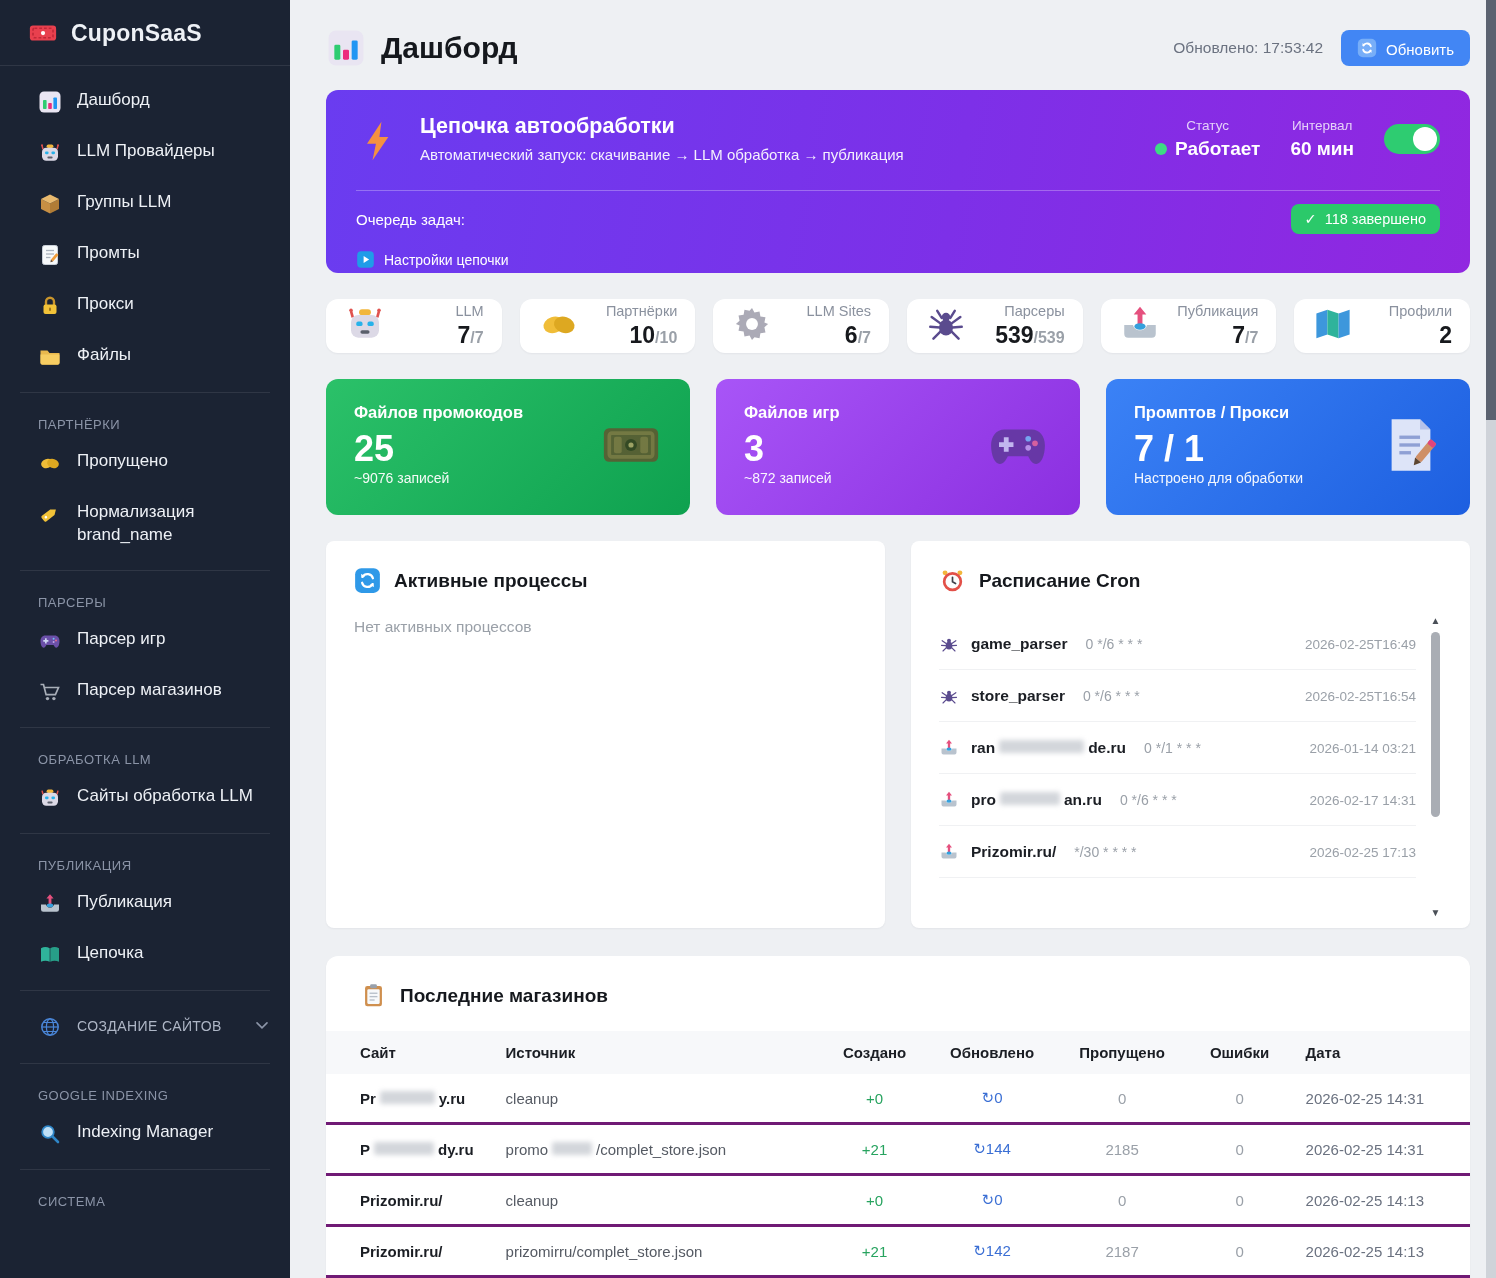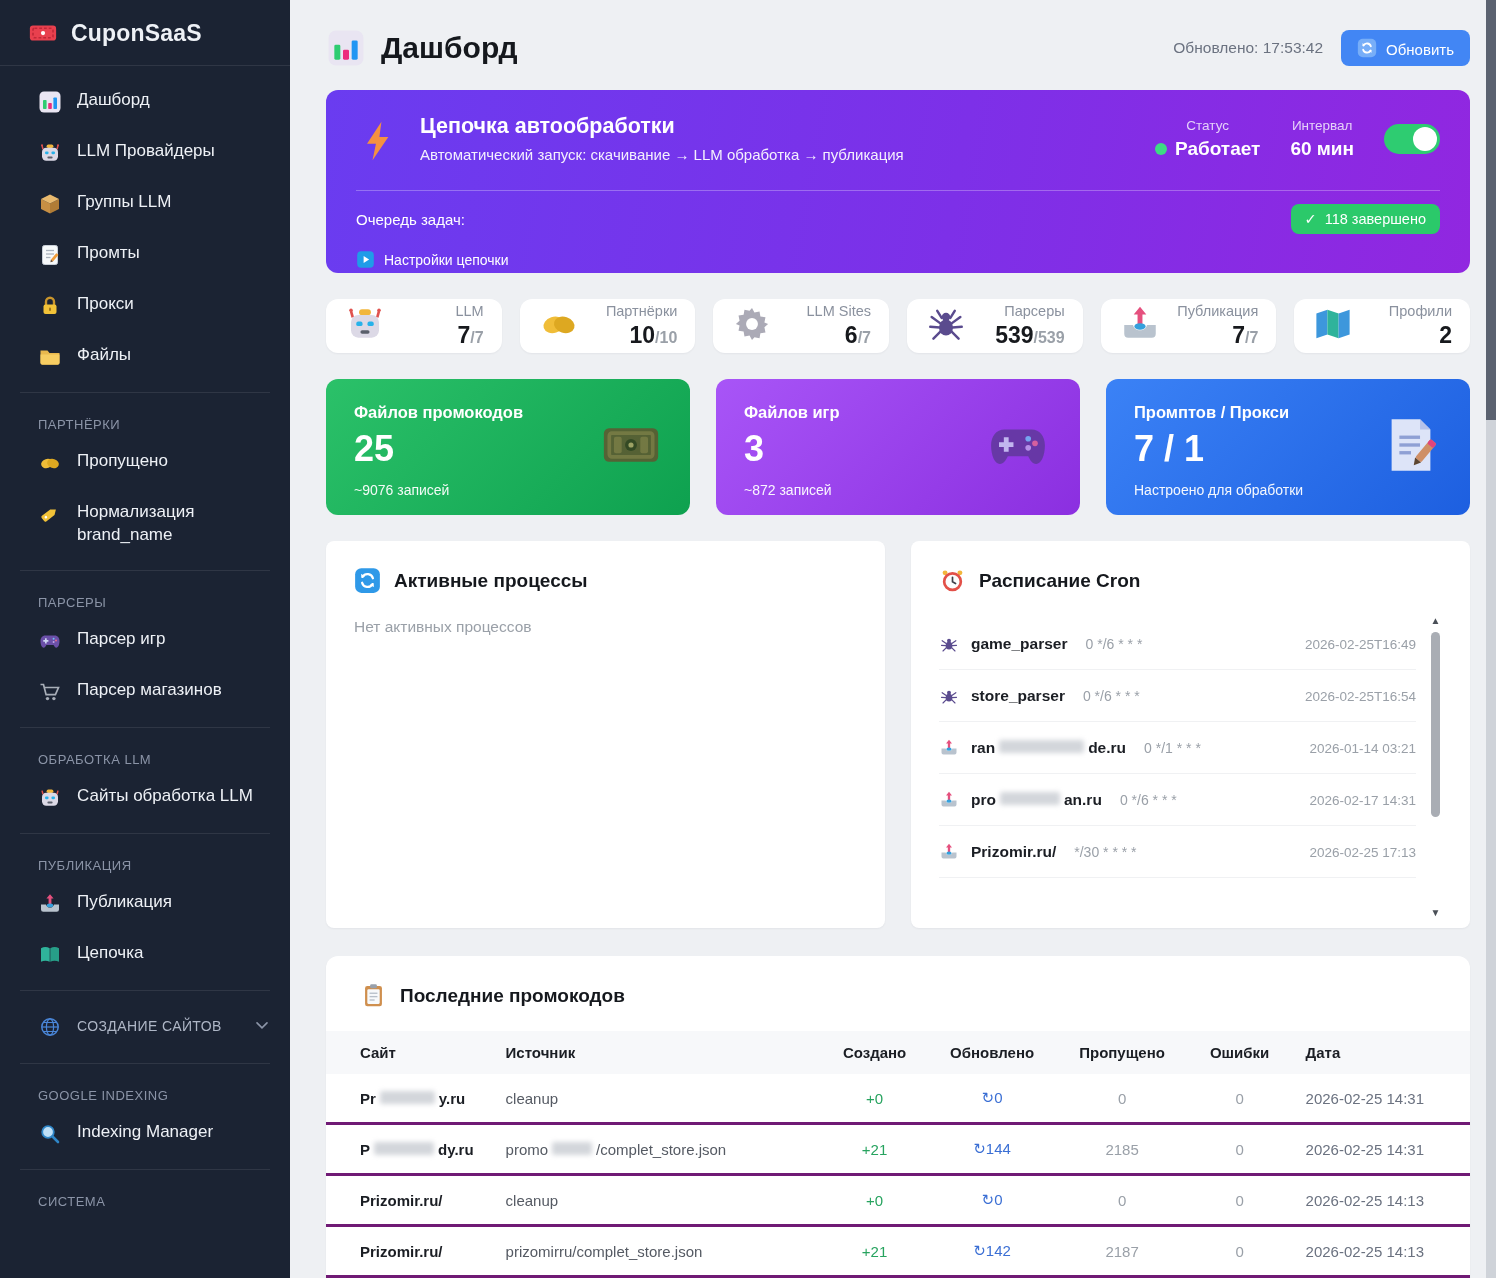--- a/index.html
+++ b/index.html
@@ -60,21 +60,21 @@
   .stat-value { font-size:23px; font-weight:bold; color:#17191d; margin-top:3px; }
   .stat-total { color:#9aa0a8; font-size:16px; }
 
   
   .highlights { display:grid; grid-template-columns:repeat(3,1fr); gap:26px; margin-bottom:26px; }
   .hl-card { border-radius:12px; padding:24px 28px; color:#fff; position:relative; height:136px; }
   .hl-green  { background:linear-gradient(135deg,#2bc169,#0ea14f); }
   .hl-purple { background:linear-gradient(135deg,#a855f7,#8b2fe0); }
   .hl-blue   { background:linear-gradient(135deg,#3b82f6,#1d5fe0); }
   .hl-title { font-size:16.5px; font-weight:600; }
-  .hl-value { font-size:36px; font-weight:bold; margin:6px 0 12px; }
+  .hl-value { font-size:36px; font-weight:bold; margin:6px 0 0; }
   .hl-sub { font-size:14px; opacity:.95; }
   .hl-icon { position:absolute; right:28px; top:50%; transform:translateY(-50%); }
 
   
   .panels { display:grid; grid-template-columns:1fr 1fr; gap:26px; margin-bottom:28px; }
   .panel { background:#fff; border-radius:8px; padding:26px 28px; height:387px; box-shadow:0 1px 2px rgba(16,24,40,.05); }
   .panel-title { display:flex; align-items:center; gap:13px; font-size:19px; font-weight:bold; color:#15181d; margin-bottom:24px; }
   .panel-title svg { width:27px; height:27px; }
   .empty-text { color:#9aa0a8; font-size:15.5px; }
 
@@ -584,21 +584,21 @@
       <svg viewBox="0 0 24 24">
           <rect x="4.5" y="3.5" width="15" height="18" rx="2" fill="#cf8f4e"></rect>
           <rect x="6.5" y="6.5" width="11" height="13" rx="1" fill="#f7f9fb"></rect>
           <rect x="9" y="2" width="6" height="3.6" rx="1.2" fill="#98a0ab"></rect>
           <g stroke="#b7bfc9" stroke-width="1.2">
             <line x1="8.5" y1="10" x2="15.5" y2="10"></line>
             <line x1="8.5" y1="13" x2="15.5" y2="13"></line>
             <line x1="8.5" y1="16" x2="13" y2="16"></line>
           </g>
         </svg>
-      <span>Последние промокодов</span>
+      <span>Последние магазинов</span>
     </div>
     <table>
       <thead>
         <tr>
           <th style="width:160px">Сайт</th>
           <th style="width:330px">Источник</th>
           <th class="c" style="width:110px">Создано</th>
           <th class="c" style="width:125px">Обновлено</th>
           <th class="c" style="width:135px">Пропущено</th>
           <th class="c" style="width:100px">Ошибки</th>

